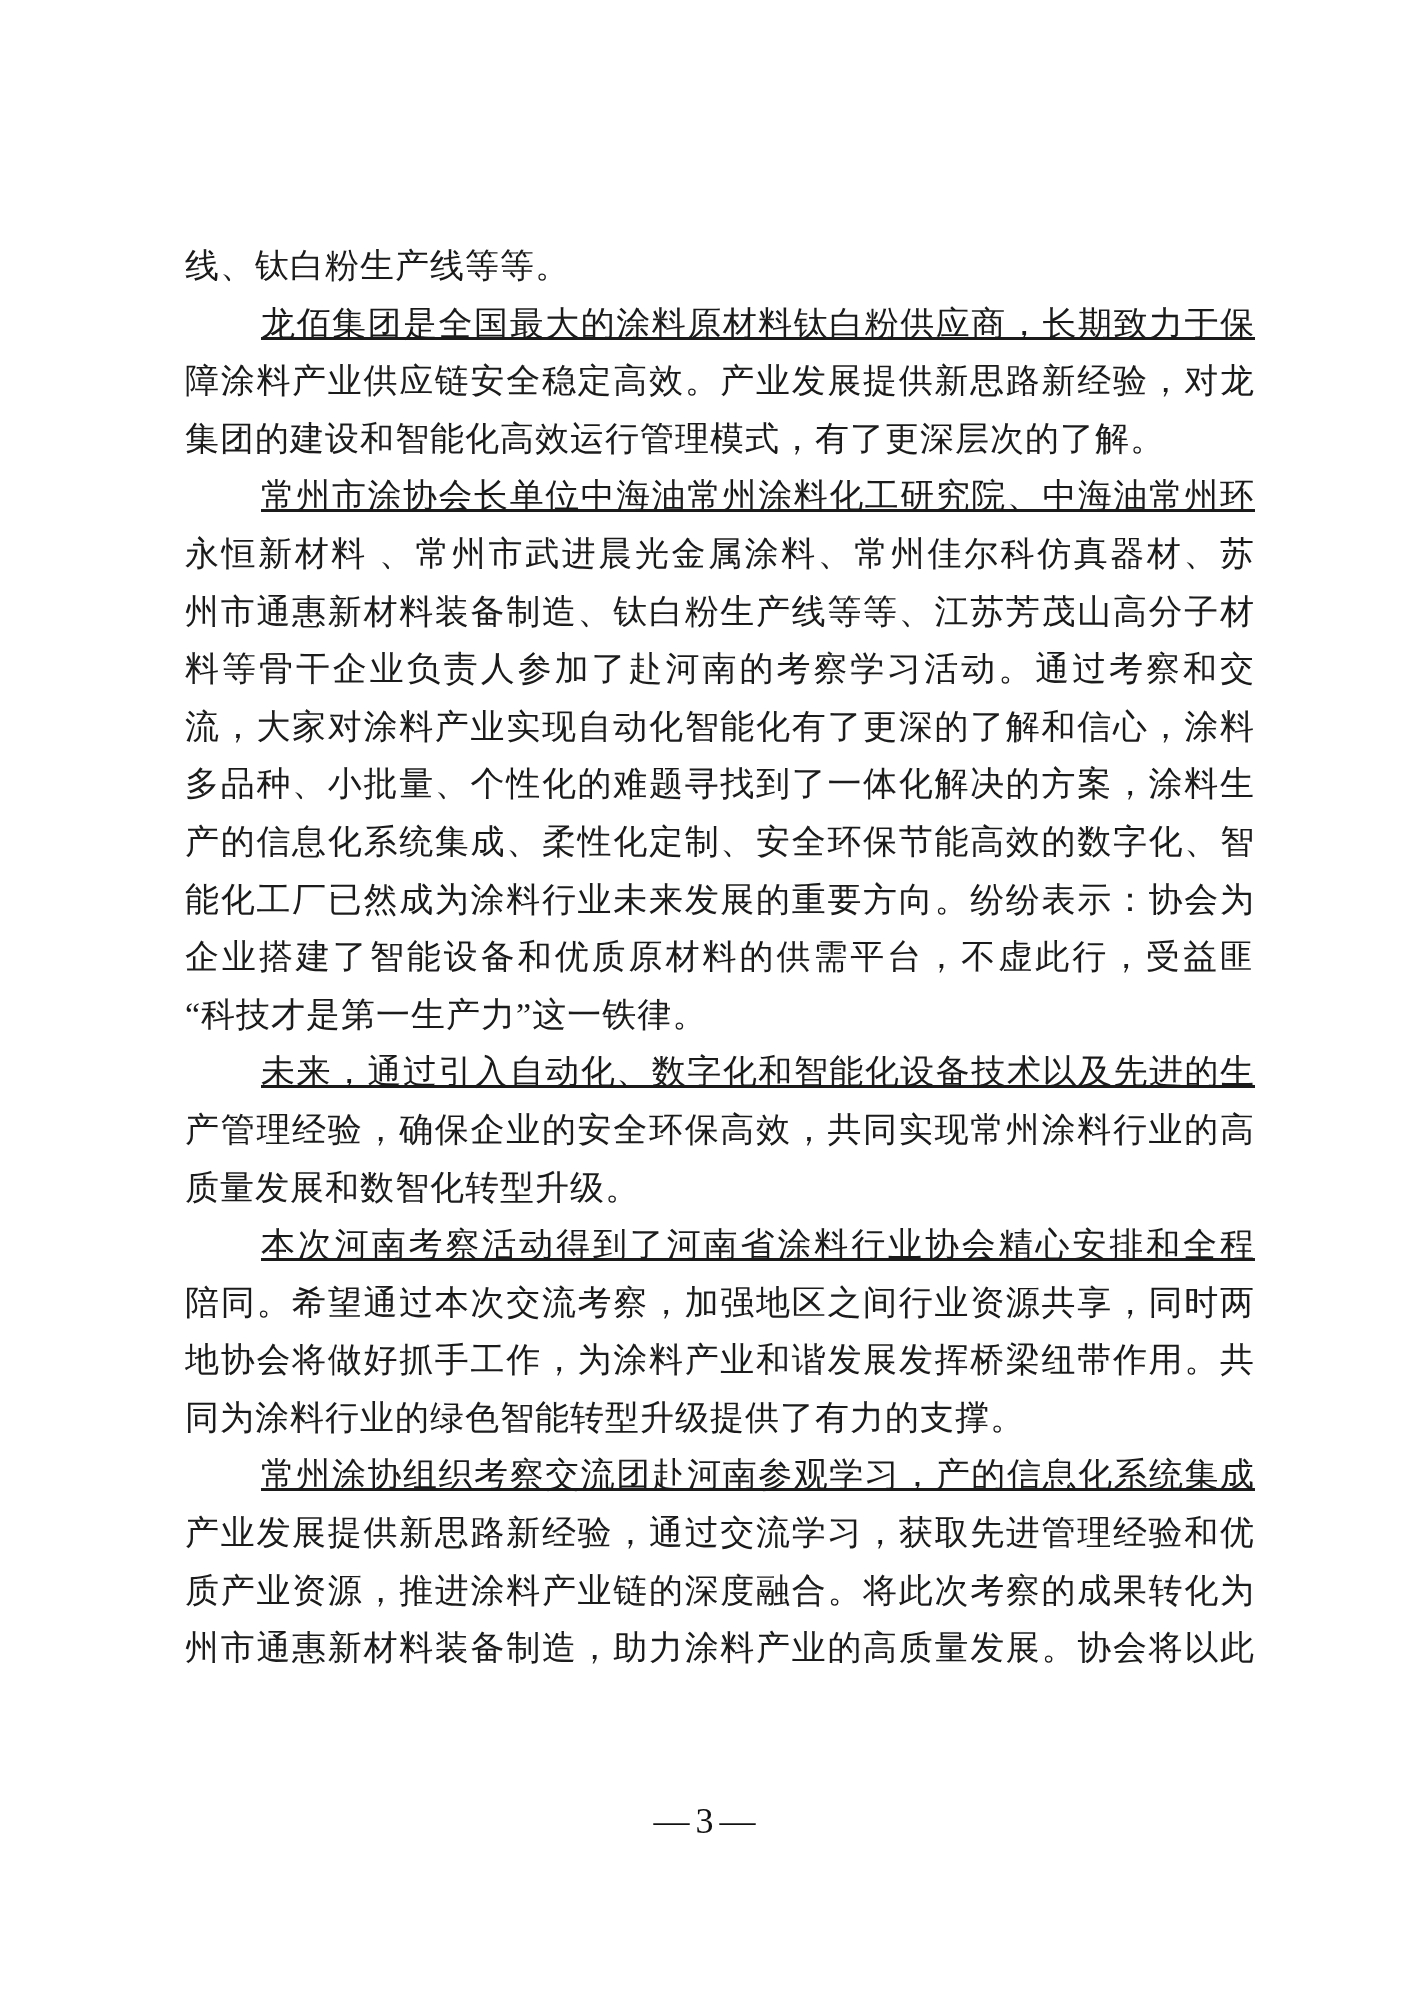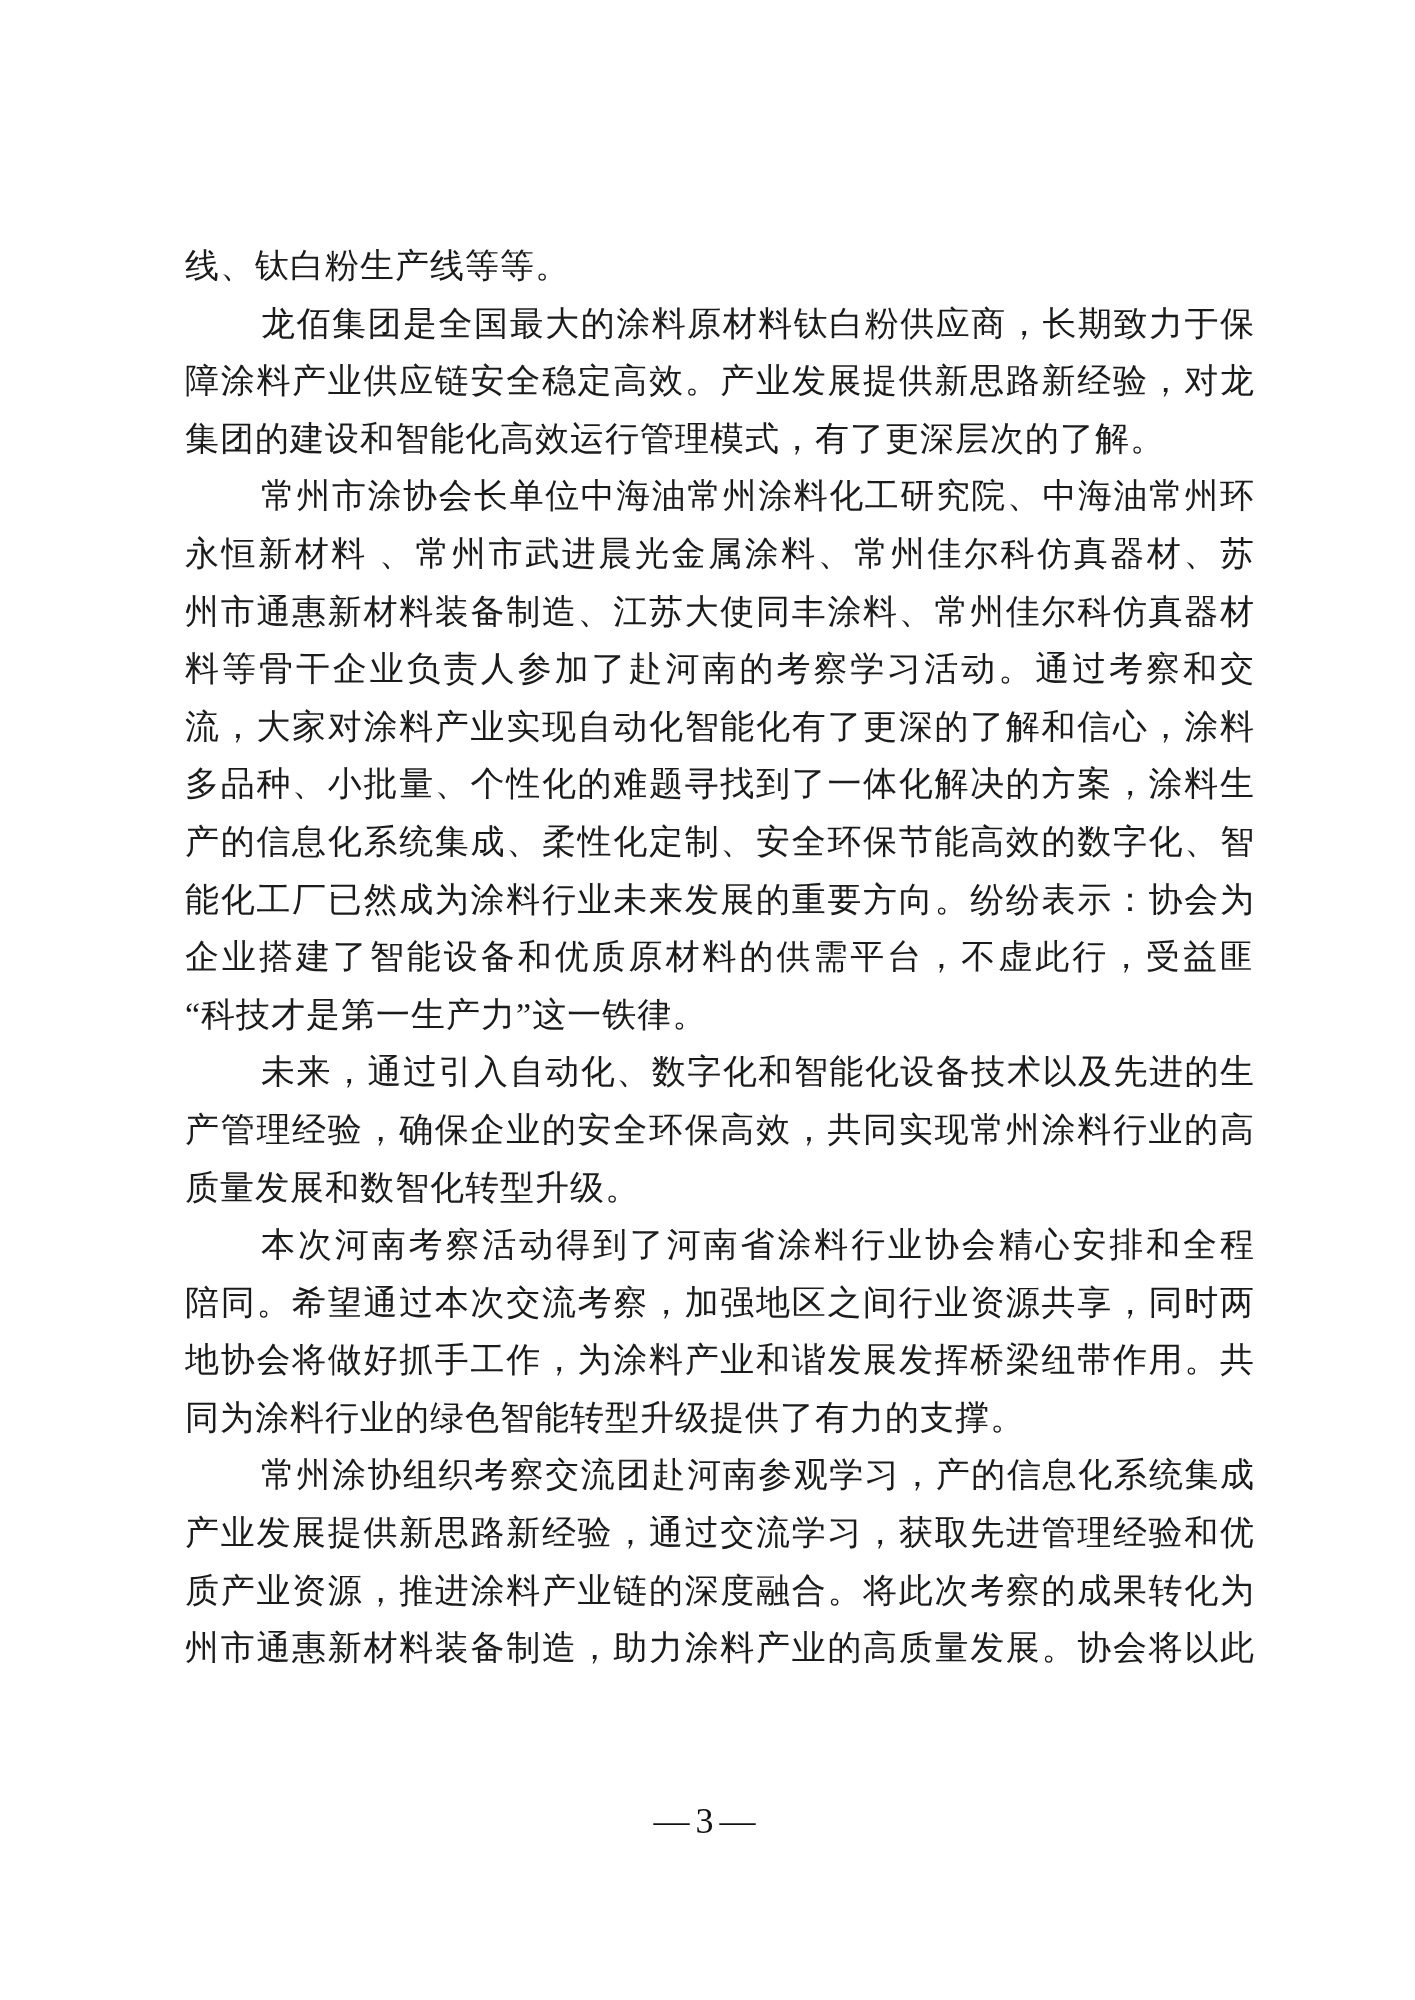--- a/index.html
+++ b/index.html
@@ -37,20 +37,21 @@
   }
   .line.fill {
     white-space: normal;
     text-align: justify;
     text-align-last: justify;
     text-justify: inter-character;
     overflow: hidden;
   }
   .line.indent {
     text-indent: 76px;
+    text-decoration: underline;
   }
   .footer {
     position: absolute;
     top: 1800px;
     left: 0;
     width: 1415px;
     text-align: center;
   }
   .footer .page-number {
     font-size: 36px;
@@ -62,21 +63,21 @@
 <body>
 
 <div class="page">
   <div class="text-body">
       <div class="line">线、钛白粉生产线等等。</div>
       <div class="line fill indent">龙佰集团是全国最大的涂料原材料钛白粉供应商，长期致力于保</div>
       <div class="line fill">障涂料产业供应链安全稳定高效。产业发展提供新思路新经验，对龙佰</div>
       <div class="line">集团的建设和智能化高效运行管理模式，有了更深层次的了解。</div>
       <div class="line fill indent">常州市涂协会长单位中海油常州涂料化工研究院、中海油常州环</div>
       <div class="line fill">永恒新材料 、常州市武进晨光金属涂料、常州佳尔科仿真器材、苏</div>
-      <div class="line fill">州市通惠新材料装备制造、江苏大使同丰涂料、常州佳尔科仿真器材</div>
+      <div class="line fill">州市通惠新材料装备制造、钛白粉生产线等等、江苏芳茂山高分子材</div>
       <div class="line fill">料等骨干企业负责人参加了赴河南的考察学习活动。通过考察和交</div>
       <div class="line fill">流，大家对涂料产业实现自动化智能化有了更深的了解和信心，涂料</div>
       <div class="line fill">多品种、小批量、个性化的难题寻找到了一体化解决的方案，涂料生</div>
       <div class="line fill">产的信息化系统集成、柔性化定制、安全环保节能高效的数字化、智</div>
       <div class="line fill">能化工厂已然成为涂料行业未来发展的重要方向。纷纷表示：协会为</div>
       <div class="line fill">企业搭建了智能设备和优质原材料的供需平台，不虚此行，受益匪浅，</div>
       <div class="line">“科技才是第一生产力”这一铁律。</div>
       <div class="line fill indent">未来，通过引入自动化、数字化和智能化设备技术以及先进的生</div>
       <div class="line fill">产管理经验，确保企业的安全环保高效，共同实现常州涂料行业的高</div>
       <div class="line">质量发展和数智化转型升级。</div>

